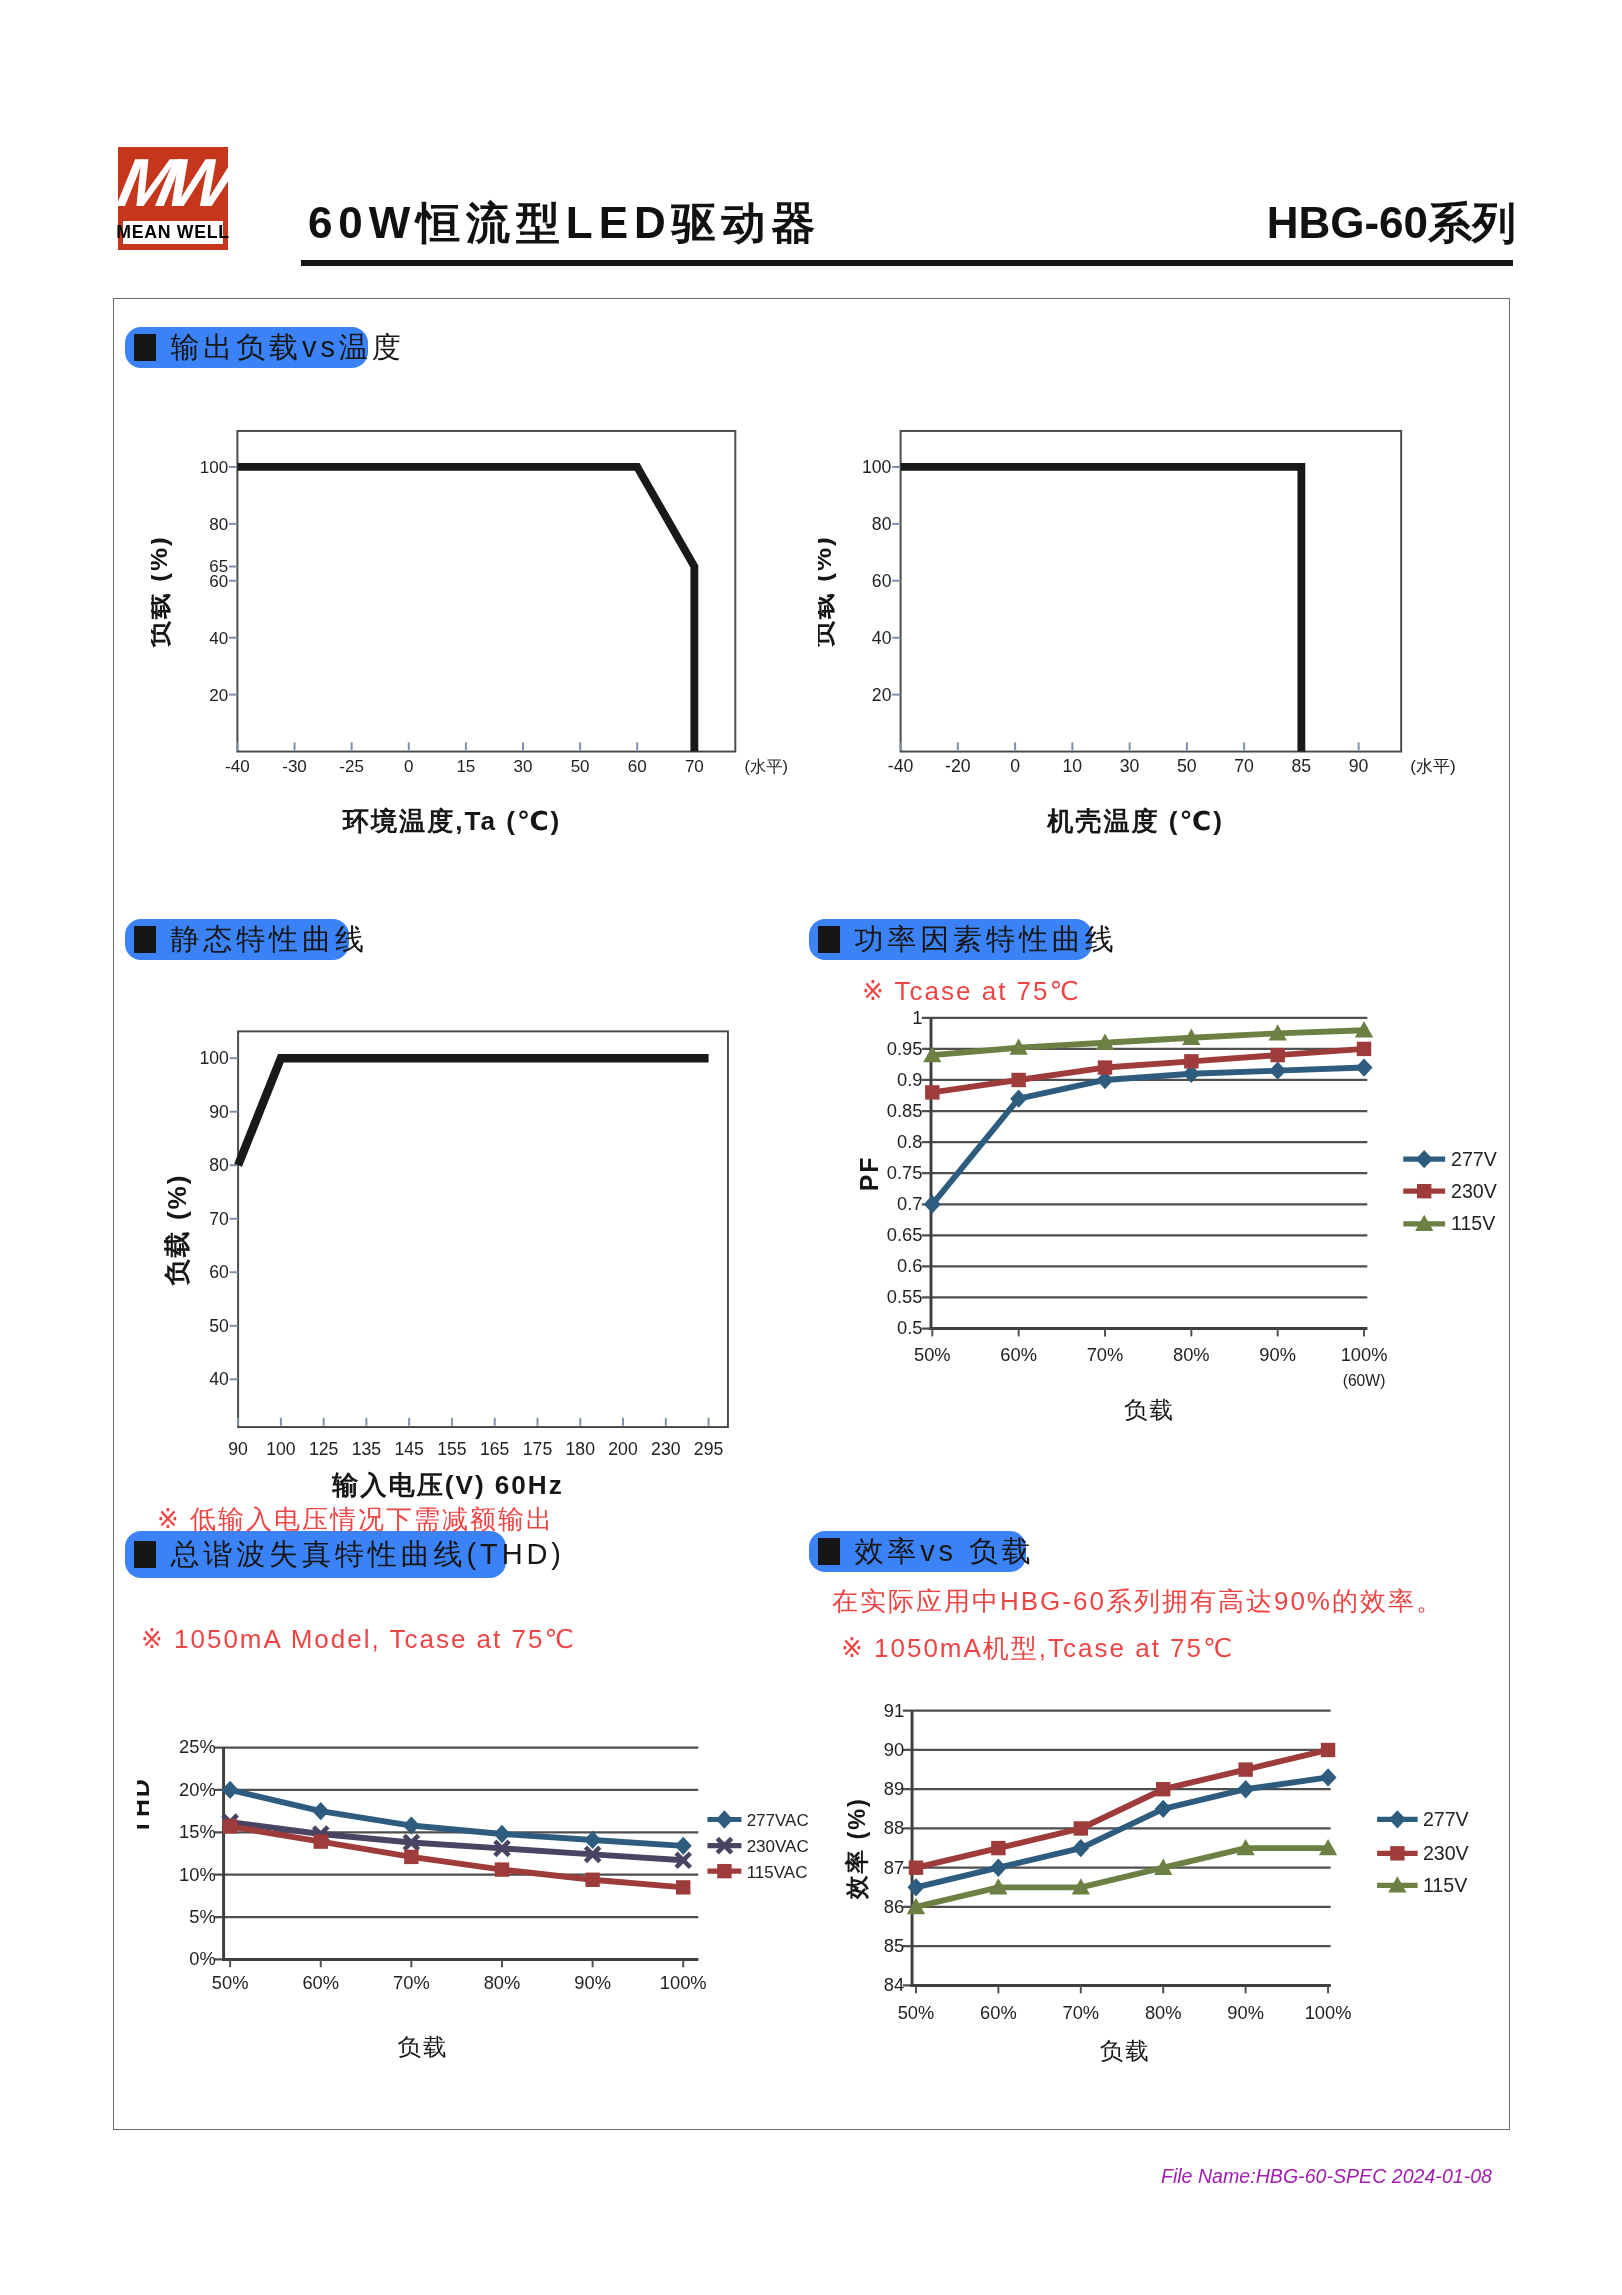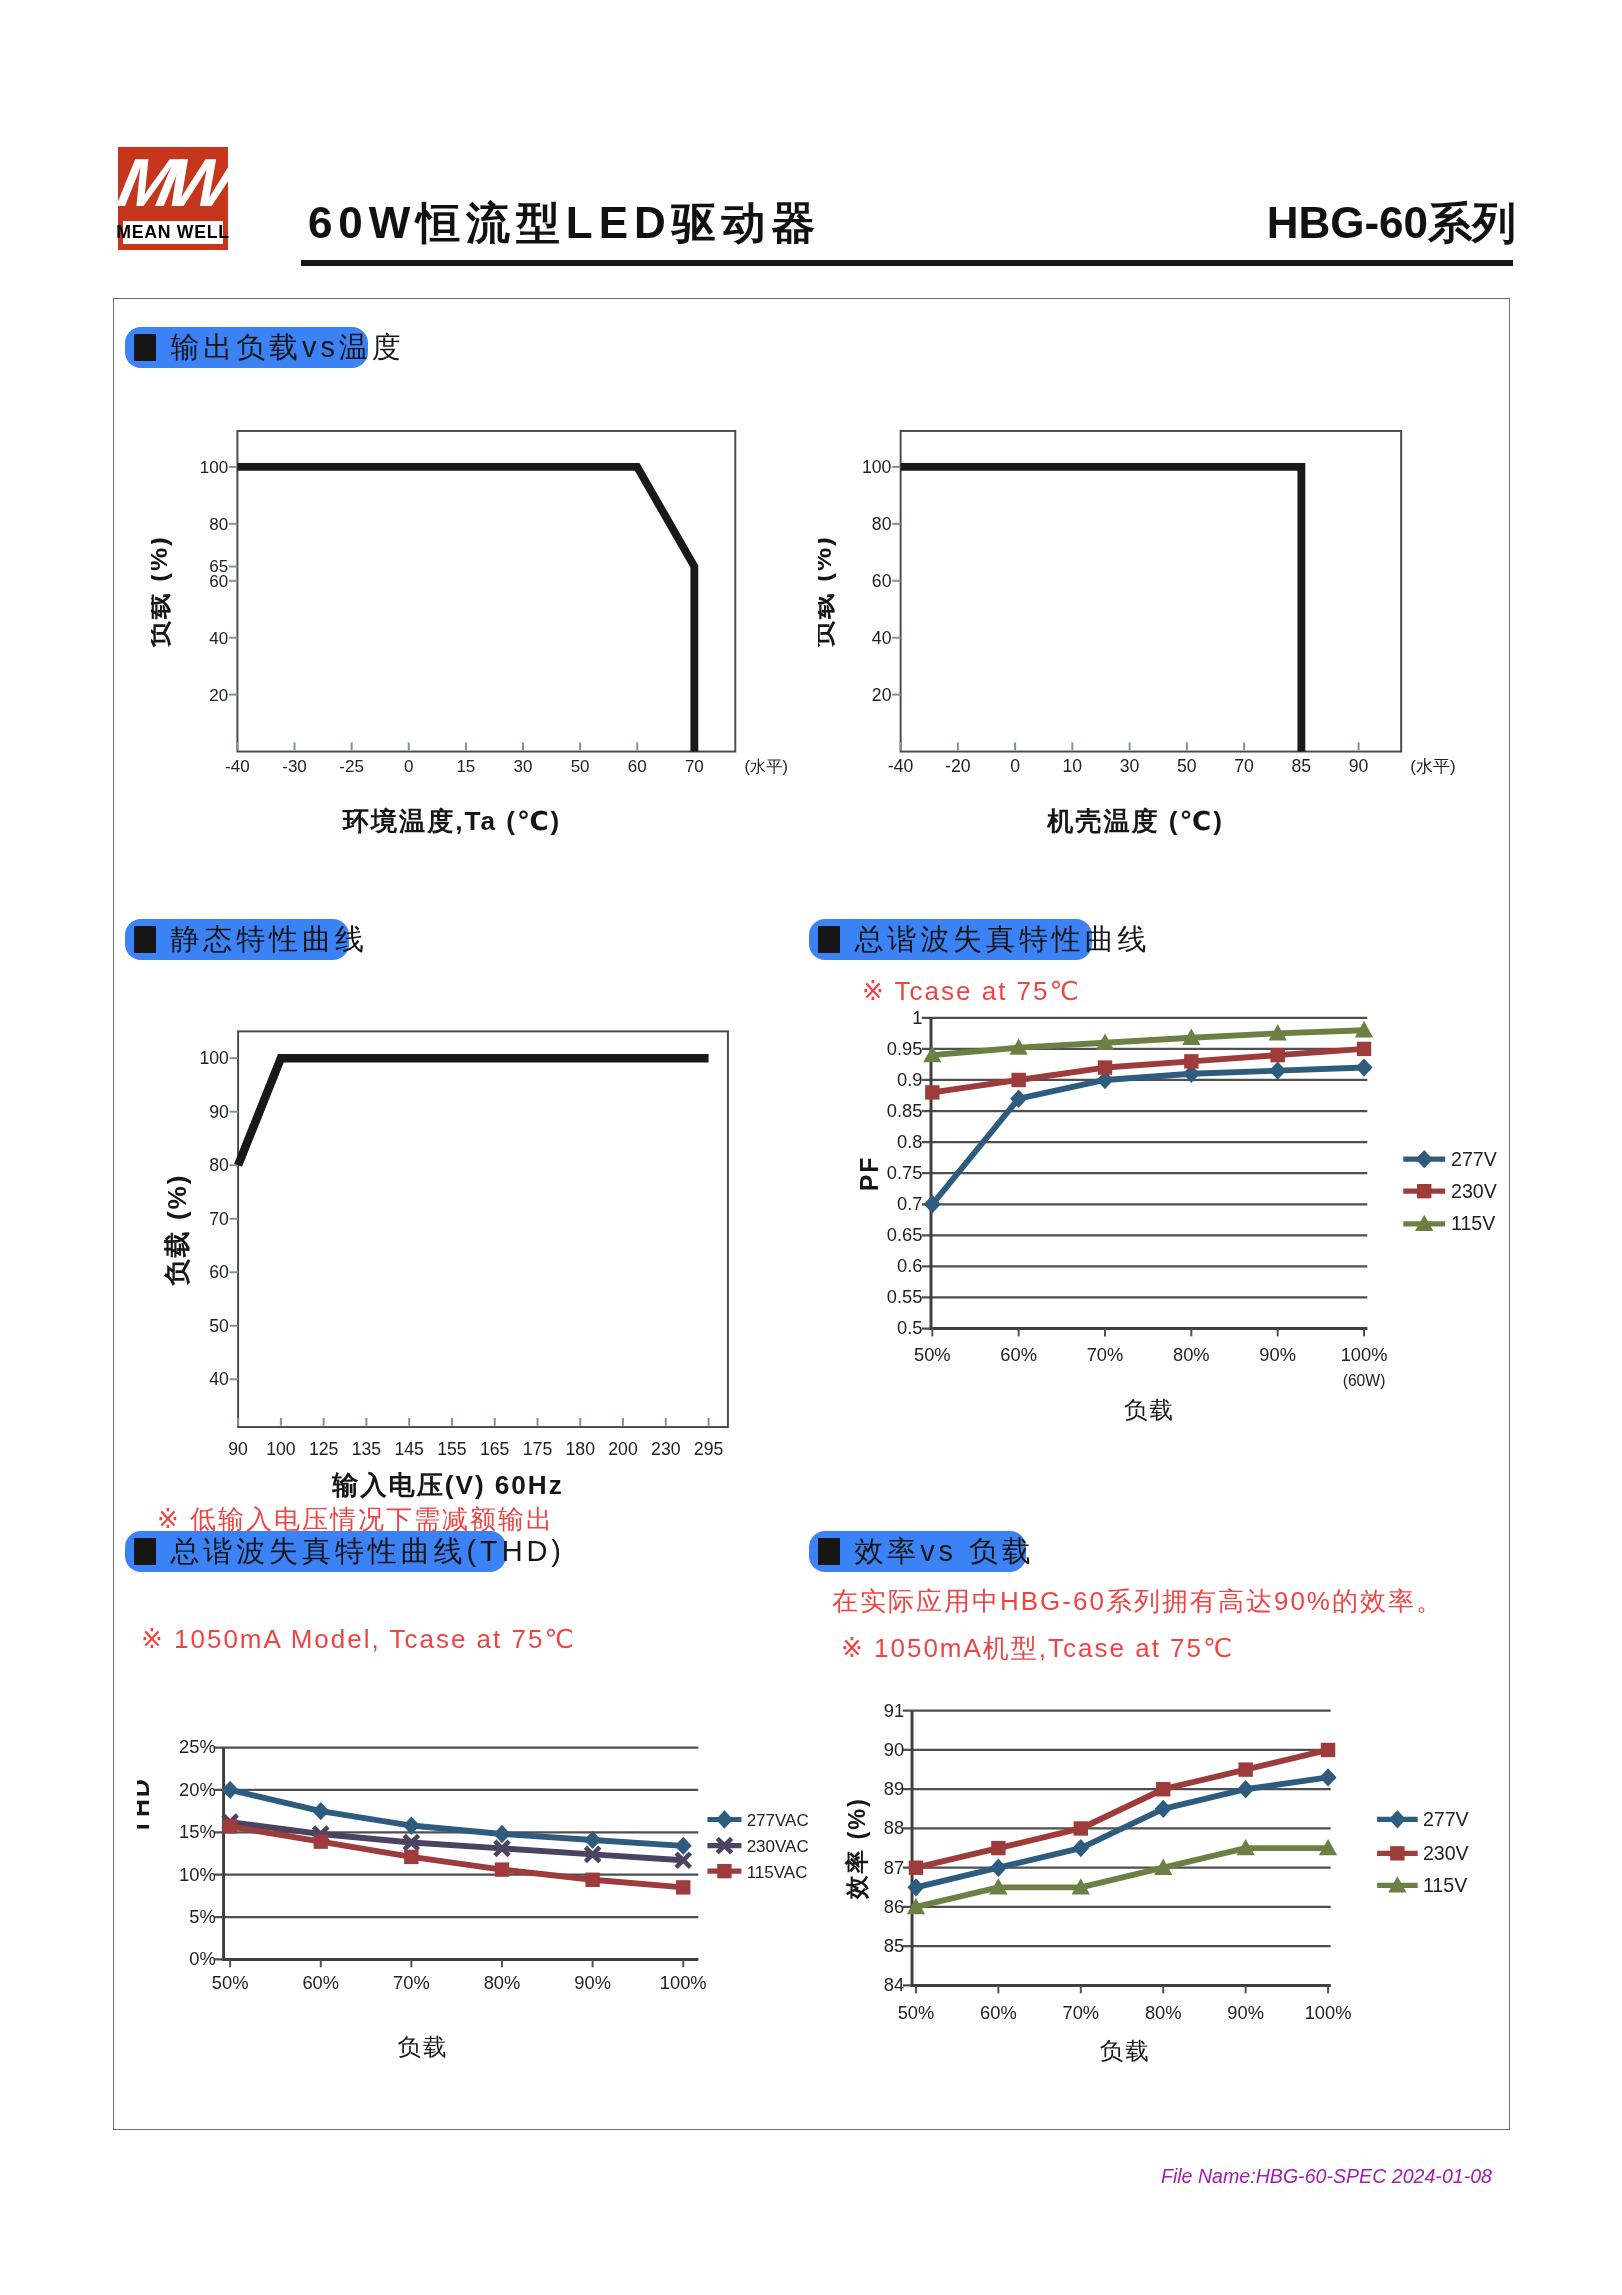--- a/index.html
+++ b/index.html
@@ -46,23 +46,23 @@
   <div class="abs bar" style="left:125px;top:327px;width:243px;height:41px;">
     <span class="sq"></span>
     <span class="lbl">输出负载vs温度</span>
   </div>
   <div class="abs bar" style="left:125px;top:919px;width:224px;height:41px;">
     <span class="sq"></span>
     <span class="lbl">静态特性曲线</span>
   </div>
   <div class="abs bar" style="left:809px;top:919px;width:283px;height:41px;">
     <span class="sq"></span>
-    <span class="lbl">总谐波失真特性曲线</span>
-  </div>
-  <div class="abs bar" style="left:125px;top:1531px;width:381px;height:41px;">
+    <span class="lbl">功率因素特性曲线</span>
+  </div>
+  <div class="abs bar" style="left:125px;top:1531px;width:381px;height:47px;">
     <span class="sq"></span>
     <span class="lbl">总谐波失真特性曲线(THD)</span>
   </div>
   <div class="abs bar" style="left:809px;top:1531px;width:217px;height:41px;">
     <span class="sq"></span>
     <span class="lbl">效率vs 负载</span>
   </div>
 
   <div class="abs note" style="left:862px;top:976px;">※ Tcase at 75℃</div>
   <div class="abs note" style="left:157px;top:1502px;">※ 低输入电压情况下需减额输出</div>

